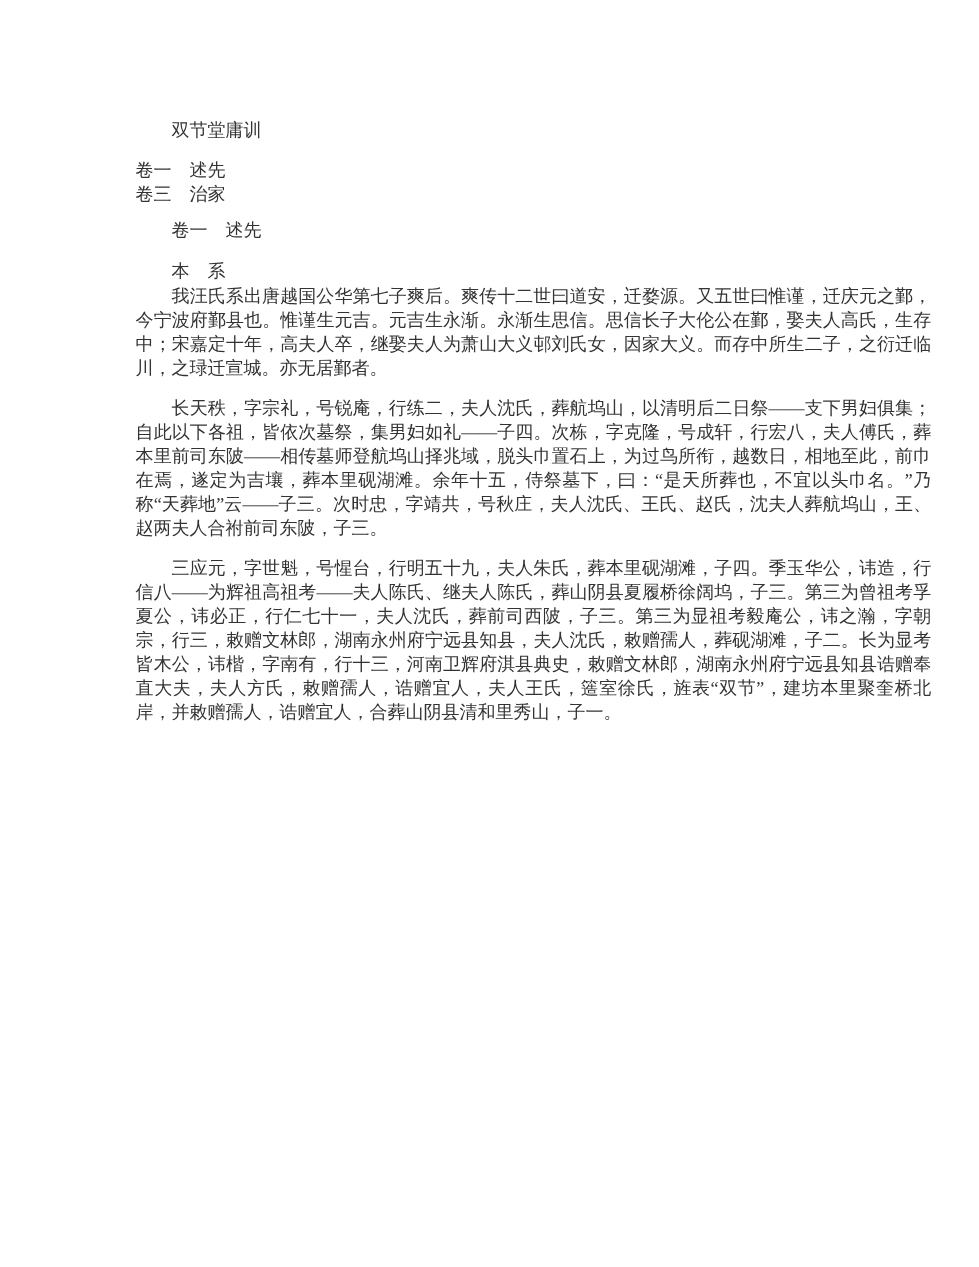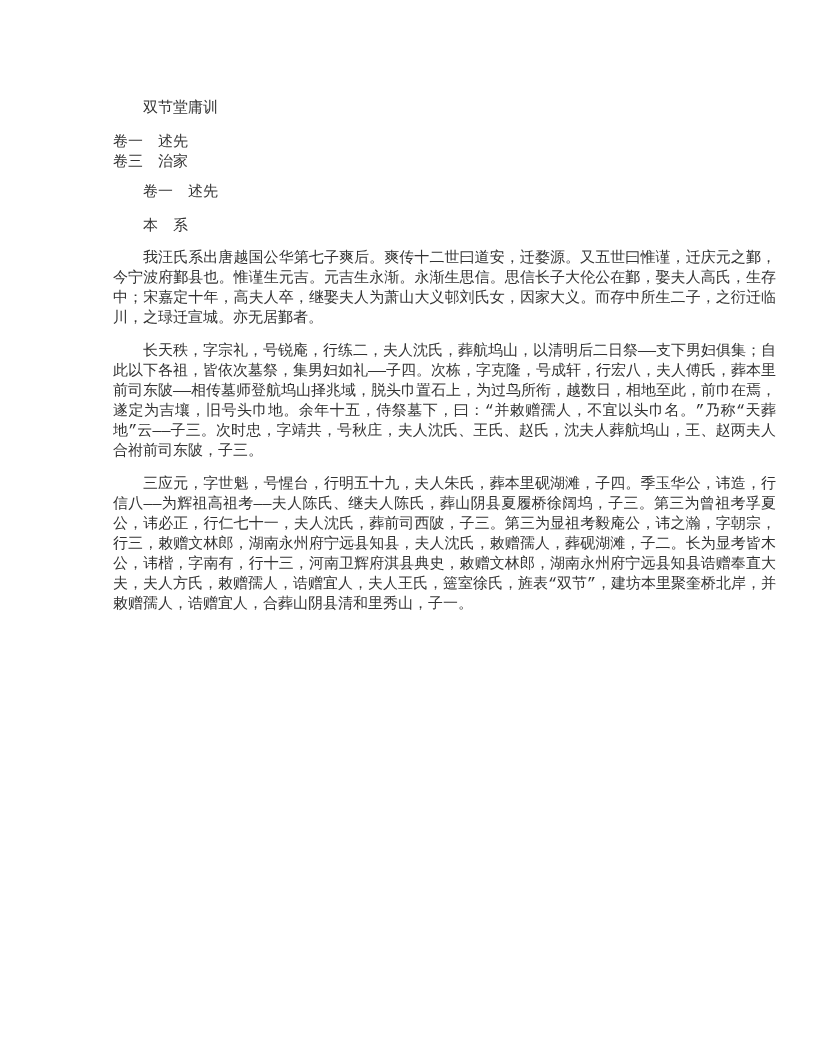--- a/index.html
+++ b/index.html
@@ -6,21 +6,21 @@
     margin: 0;
     padding: 0;
     background: #ffffff;
   }
   .page {
     position: relative;
     width: 816px;
     height: 1056px;
     background: #ffffff;
     color: #333333;
-    font-family: Liberation Mono, monospace;
+    font-family: Liberation Serif, serif;
     font-size: 15px;
     line-height: 20px;
     padding: 99px 40px 0 113px;
     box-sizing: border-box;
     overflow: hidden;
   }
   .indent2 {
     padding-left: 30px;
   }
   .doc-title {
@@ -29,21 +29,21 @@
   .toc {
     margin-bottom: 10px;
   }
   .toc-item {
     line-height: 20px;
   }
   .chapter-heading {
     margin-bottom: 14px;
   }
   .section-subheading {
-    margin-bottom: 12px;
+    margin-bottom: 1px;
   }
   .para {
     margin: 0 0 13px 0;
     text-align: justify;
     text-indent: 2em;
     word-break: break-all;
   }
 </style>
 </head>
 <body>
@@ -55,16 +55,16 @@
   <div class="toc">
     <div class="toc-item">卷一　述先</div>
     <div class="toc-item">卷三　治家</div>
   </div>
 
   <div class="chapter-heading indent2">卷一　述先</div>
 
   <div class="section-subheading indent2">本　系</div>
 
   <p class="para">我汪氏系出唐越国公华第七子爽后。爽传十二世曰道安，迁婺源。又五世曰惟谨，迁庆元之鄞，今宁波府鄞县也。惟谨生元吉。元吉生永渐。永渐生思信。思信长子大伦公在鄞，娶夫人高氏，生存中；宋嘉定十年，高夫人卒，继娶夫人为萧山大义邨刘氏女，因家大义。而存中所生二子，之衍迁临川，之琭迁宣城。亦无居鄞者。</p>
-  <p class="para">长天秩，字宗礼，号锐庵，行练二，夫人沈氏，葬航坞山，以清明后二日祭——支下男妇俱集；自此以下各祖，皆依次墓祭，集男妇如礼——子四。次栋，字克隆，号成轩，行宏八，夫人傅氏，葬本里前司东陂——相传墓师登航坞山择兆域，脱头巾置石上，为过鸟所衔，越数日，相地至此，前巾在焉，遂定为吉壤，旧号头巾地。余年十五，侍祭墓下，曰：“并敕赠孺人，不宜以头巾名。”乃称“天葬地”云——子三。次时忠，字靖共，号秋庄，夫人沈氏、王氏、赵氏，沈夫人葬航坞山，王、赵两夫人合祔前司东陂，子三。</p>
+  <p class="para">长天秩，字宗礼，号锐庵，行练二，夫人沈氏，葬航坞山，以清明后二日祭——支下男妇俱集；自此以下各祖，皆依次墓祭，集男妇如礼——子四。次栋，字克隆，号成轩，行宏八，夫人傅氏，葬本里前司东陂——相传墓师登航坞山择兆域，脱头巾置石上，为过鸟所衔，越数日，相地至此，前巾在焉，遂定为吉壤，葬本里砚湖滩。余年十五，侍祭墓下，曰：“是天所葬也，不宜以头巾名。”乃称“天葬地”云——子三。次时忠，字靖共，号秋庄，夫人沈氏、王氏、赵氏，沈夫人葬航坞山，王、赵两夫人合祔前司东陂，子三。</p>
   <p class="para">三应元，字世魁，号惺台，行明五十九，夫人朱氏，葬本里砚湖滩，子四。季玉华公，讳造，行信八——为辉祖高祖考——夫人陈氏、继夫人陈氏，葬山阴县夏履桥徐阔坞，子三。第三为曾祖考孚夏公，讳必正，行仁七十一，夫人沈氏，葬前司西陂，子三。第三为显祖考毅庵公，讳之瀚，字朝宗，行三，敕赠文林郎，湖南永州府宁远县知县，夫人沈氏，敕赠孺人，葬砚湖滩，子二。长为显考皆木公，讳楷，字南有，行十三，河南卫辉府淇县典史，敕赠文林郎，湖南永州府宁远县知县诰赠奉直大夫，夫人方氏，敕赠孺人，诰赠宜人，夫人王氏，簉室徐氏，旌表“双节”，建坊本里聚奎桥北岸，并敕赠孺人，诰赠宜人，合葬山阴县清和里秀山，子一。</p>
 
 </div>
 
 </body></html>

